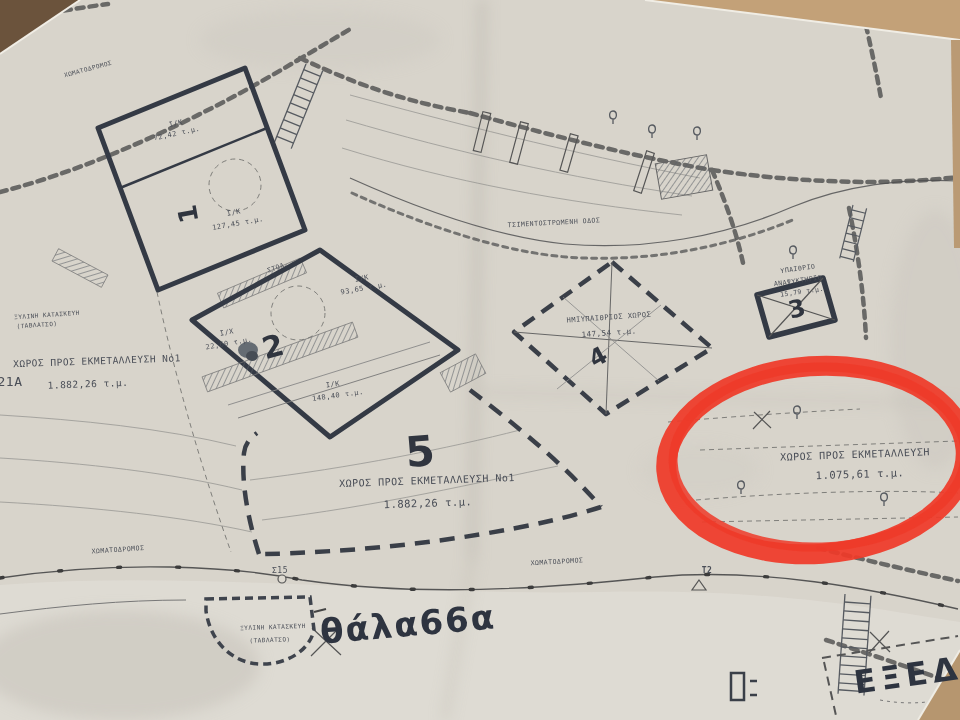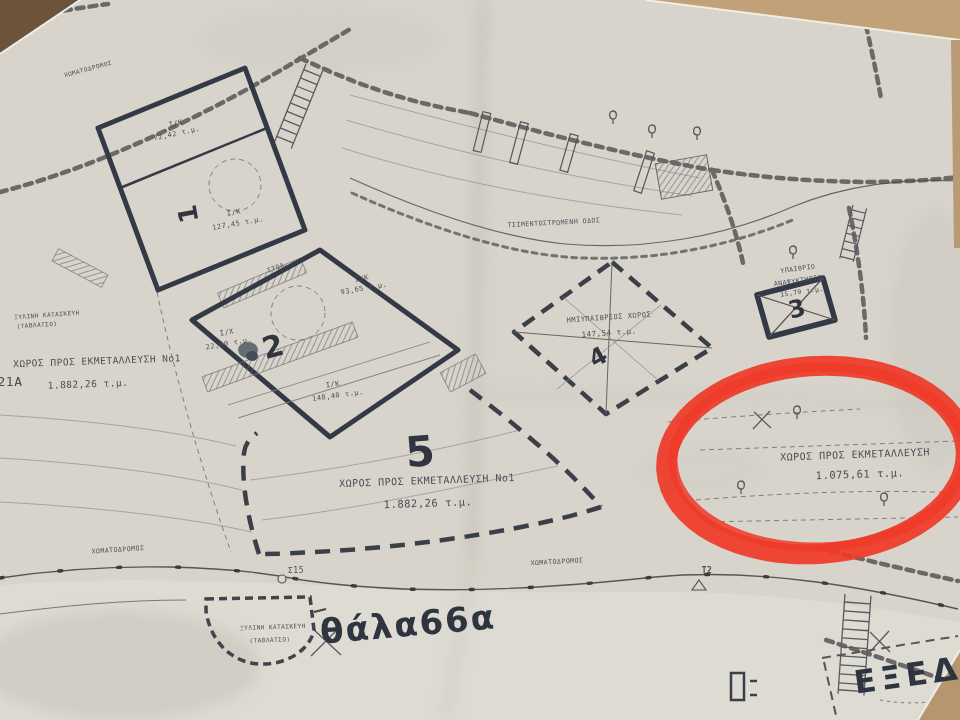--- a/index.html
+++ b/index.html
@@ -272,21 +272,21 @@
 <div class="lbl" style="left:802px;top:292px;font-size:6.5px;transform:translate(-50%,-50%) rotate(-8deg);">15,79 τ.μ.</div>
 <div class="num" style="left:797px;top:309px;font-size:24px;transform:translate(-50%,-50%) rotate(-14deg);">3</div>
 
 <div class="lbl" style="left:855px;top:455px;font-size:10px;transform:translate(-50%,-50%) rotate(-2deg);">ΧΩΡΟΣ ΠΡΟΣ ΕΚΜΕΤΑΛΛΕΥΣΗ</div>
 <div class="lbl" style="left:860px;top:474px;font-size:10.5px;transform:translate(-50%,-50%) rotate(-2deg);">1.075,61 τ.μ.</div>
 
 <div class="num" style="left:420px;top:452px;font-size:42px;transform:translate(-50%,-50%) rotate(-5deg);">5</div>
 <div class="lbl" style="left:427px;top:481px;font-size:10px;transform:translate(-50%,-50%) rotate(-2deg);">ΧΩΡΟΣ ΠΡΟΣ ΕΚΜΕΤΑΛΛΕΥΣΗ Νο1</div>
 <div class="lbl" style="left:428px;top:503px;font-size:10.5px;transform:translate(-50%,-50%) rotate(-2deg);">1.882,26 τ.μ.</div>
 
-<div class="lbl" style="left:296px;top:571px;font-size:8px;transform:translate(-50%,-50%);">Σ15</div>
+<div class="lbl" style="left:280px;top:571px;font-size:8px;transform:translate(-50%,-50%);">Σ15</div>
 <div class="lbl" style="left:118px;top:550px;font-size:6.5px;transform:translate(-50%,-50%) rotate(-4deg);">ΧΩΜΑΤΟΔΡΟΜΟΣ</div>
 <div class="lbl" style="left:557px;top:562px;font-size:6.5px;transform:translate(-50%,-50%) rotate(-3deg);">ΧΩΜΑΤΟΔΡΟΜΟΣ</div>
 <div class="lbl" style="left:707px;top:571px;font-size:8px;transform:translate(-50%,-50%);font-weight:bold;">Τ2</div>
 
 <div class="lbl" style="left:273px;top:627px;font-size:6px;transform:translate(-50%,-50%) rotate(-2deg);">ΞΥΛΙΝΗ ΚΑΤΑΣΚΕΥΗ</div>
 <div class="lbl" style="left:270px;top:640px;font-size:6px;transform:translate(-50%,-50%) rotate(-2deg);">(ΤΑΒΛΑΤΣΟ)</div>
 
 <div class="hand" style="left:408px;top:624px;font-size:34px;letter-spacing:2px;transform:translate(-50%,-50%) rotate(-5deg);">θάλα66α</div>
 <div class="hand" style="left:852px;top:667px;font-size:32px;letter-spacing:5px;transform:rotate(-8deg);transform-origin:left top;">ΕΞΕΔΡΑ</div>
 

